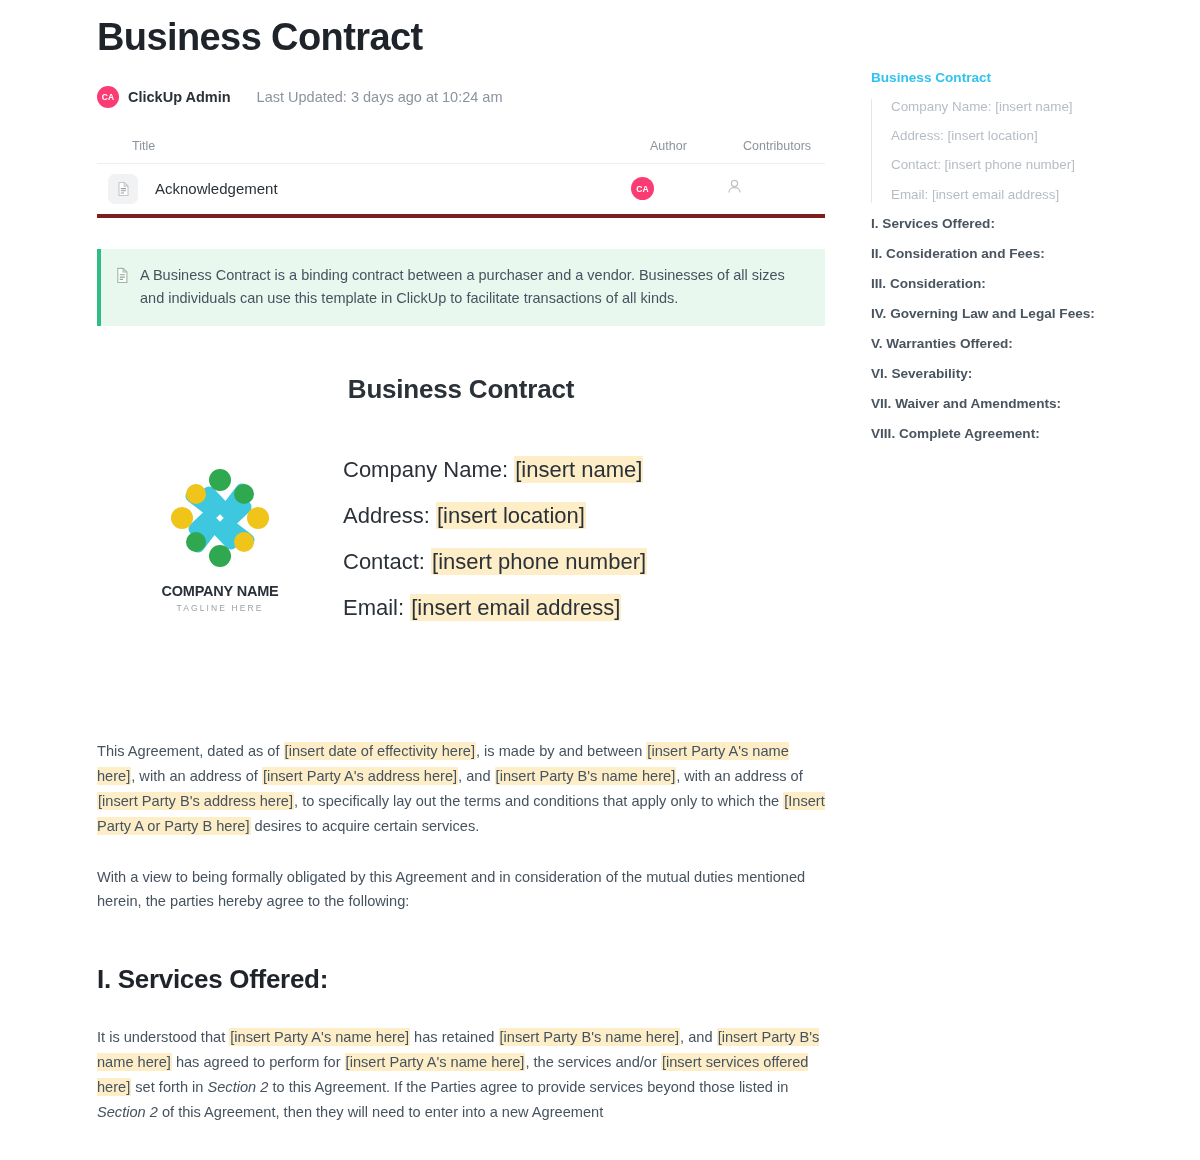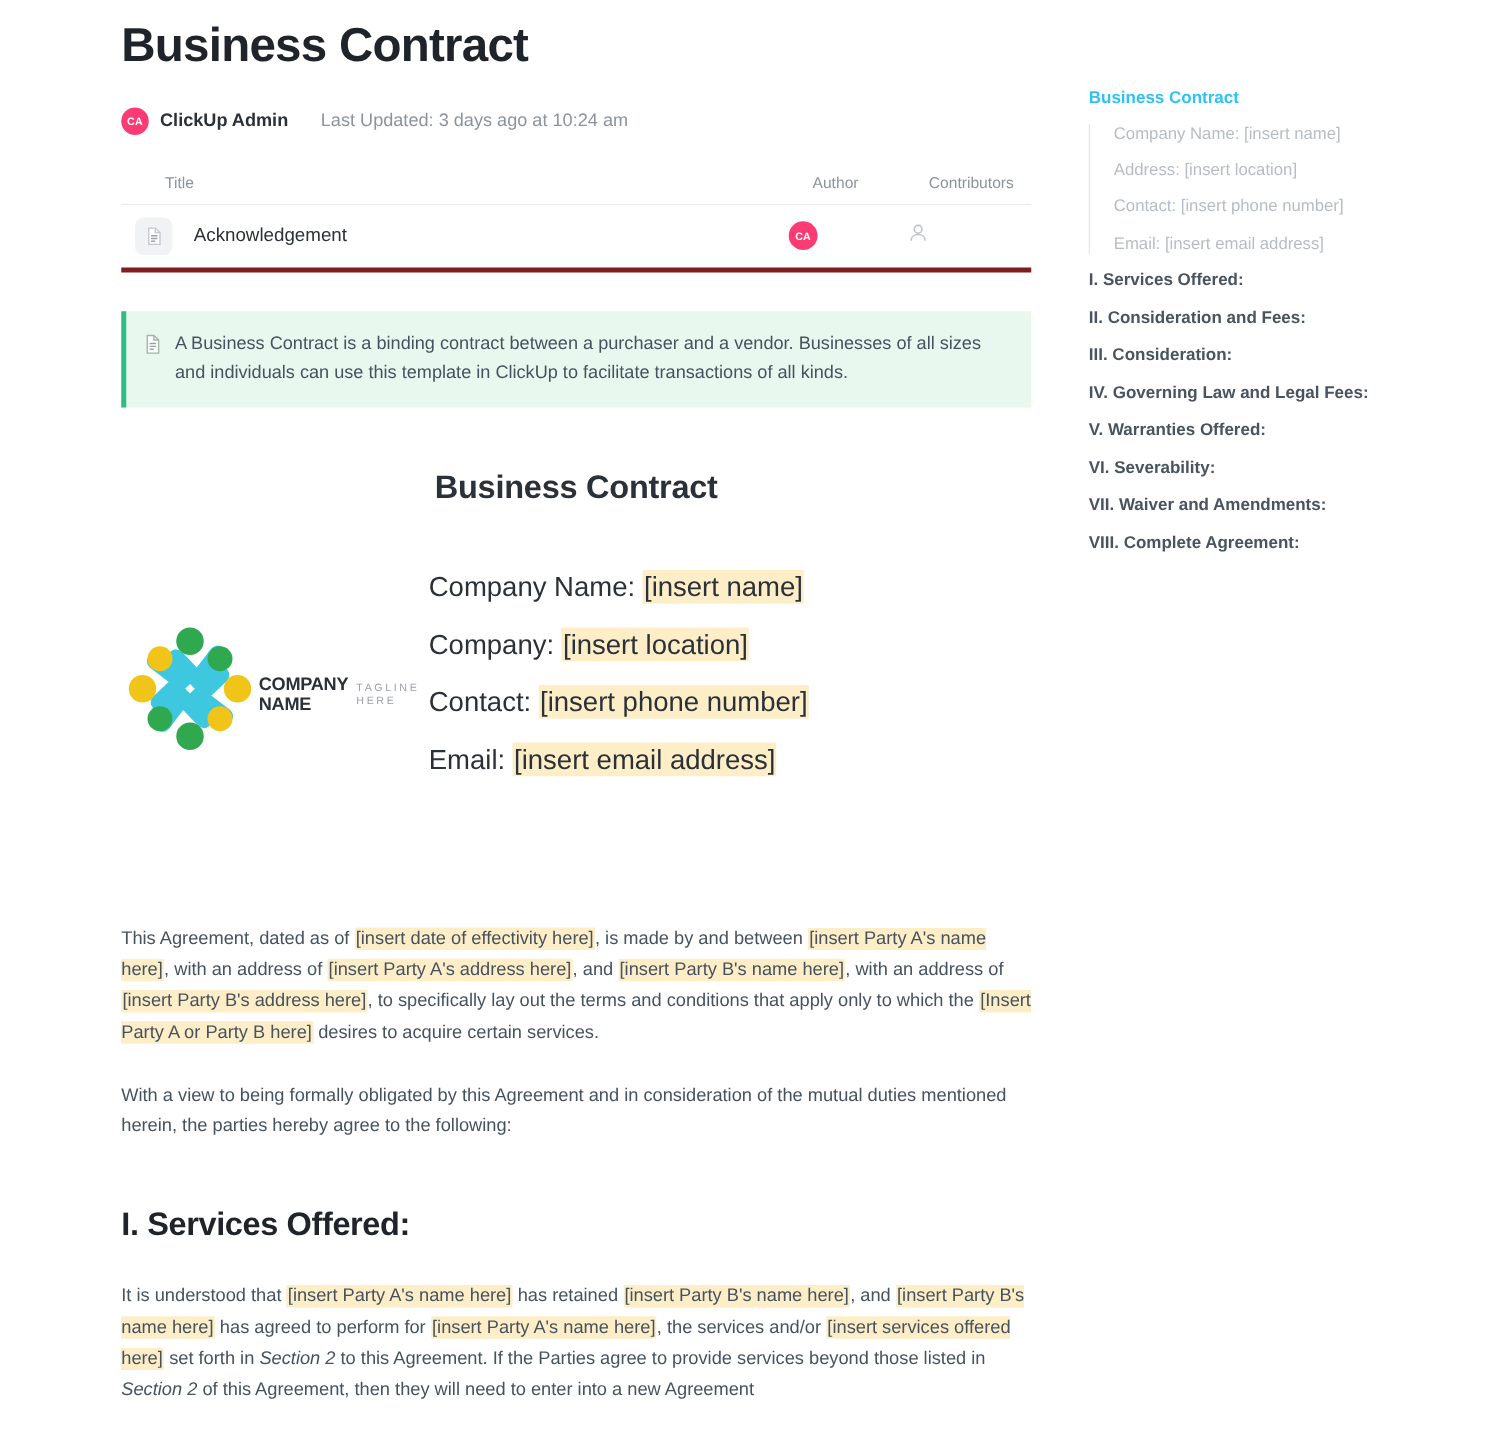--- a/index.html
+++ b/index.html
@@ -65,21 +65,21 @@
   .callout-txt { font-size: 14.5px; line-height: 1.62; color: #46535f; }
 
   
   .center-h {
     text-align: center; font-size: 26px; font-weight: 700;
     color: #2b3138; margin-top: 48px; letter-spacing: -0.2px;
   }
 
   
   .ident { display: flex; margin-top: 50px; }
-  .logo-wrap { width: 246px; display: flex; flex-direction: row; align-items: center; padding-top: 8px; }
+  .logo-wrap { width: 246px; display: flex; flex-direction: column; align-items: center; padding-top: 8px; }
   .logo-name {
     font-size: 14.5px; font-weight: 700; color: #2b3138;
     letter-spacing: -0.2px; margin-top: 6px;
   }
   .logo-tag { font-size: 8.5px; color: #9aa1a8; letter-spacing: 2.1px; margin-top: 4px; }
 
   .fields { padding-top: 4px; }
   .field { font-size: 22px; color: #2b3138; line-height: 1.0; margin-bottom: 24px; white-space: nowrap; }
   mark { background: #fdeec8; color: inherit; padding: 1px 1px; border-radius: 1px; }
 
@@ -196,21 +196,21 @@
         <div class="logo-name">COMPANY NAME</div>
         <div class="logo-tag">TAGLINE HERE</div>
       </div>
 
       <div class="fields">
         <div class="field">
           <span>Company Name:</span>
           <mark>[insert name]</mark>
         </div>
         <div class="field">
-          <span>Company:</span>
+          <span>Address:</span>
           <mark>[insert location]</mark>
         </div>
         <div class="field">
           <span>Contact:</span>
           <mark>[insert phone number]</mark>
         </div>
         <div class="field">
           <span>Email:</span>
           <mark>[insert email address]</mark>
         </div>

